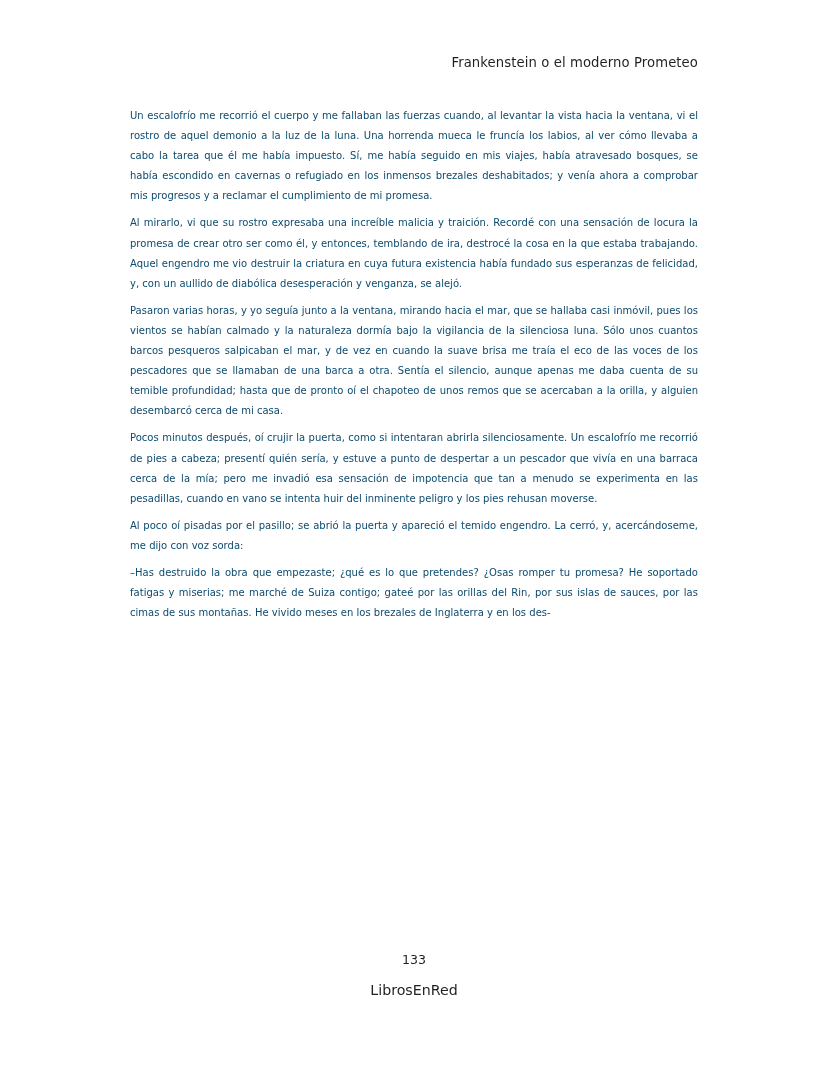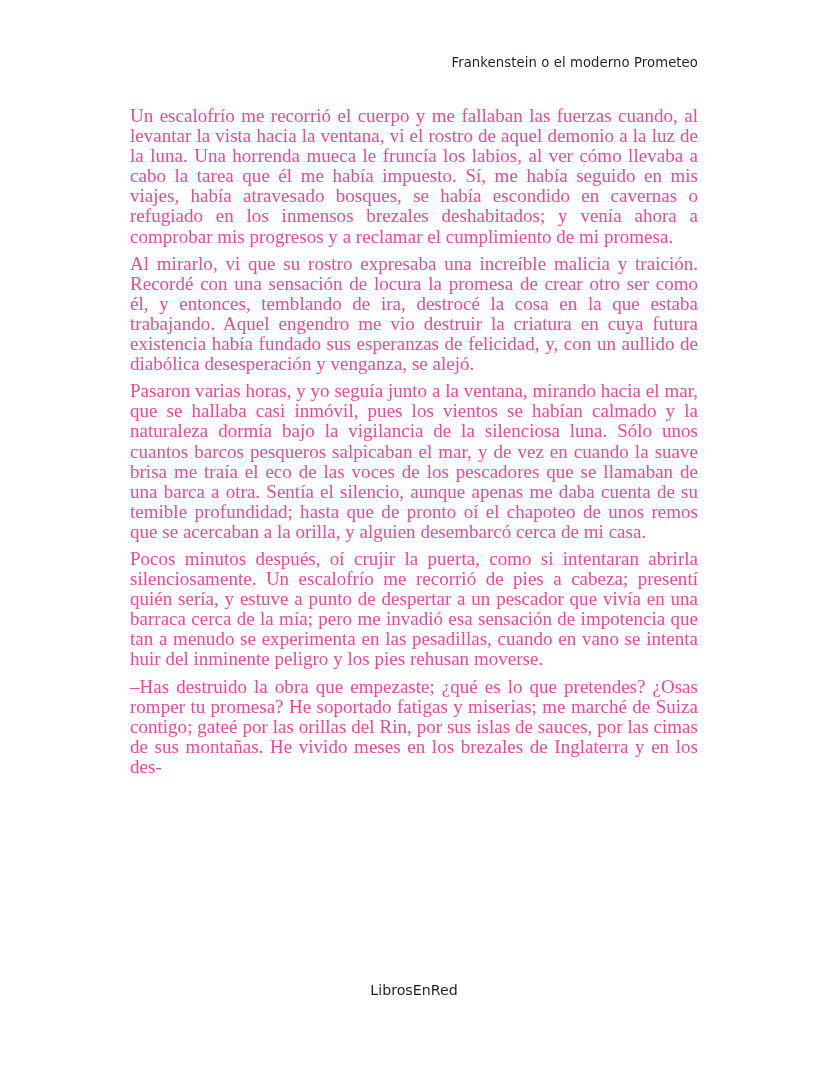--- a/index.html
+++ b/index.html
@@ -36,28 +36,27 @@
 
   
   .text-block {
     position: absolute;
     top: 106px;
     left: 130px;
     width: 568px;
   }
   .para {
     margin: 0 0 7px 0;
-    font-size: 19px;
+    font-size: 10px;
     line-height: 20.1px;
     text-align: justify;
     text-justify: inter-word;
     letter-spacing: 0.02px;
-    color: #ec4899;
+    color: #0c4a6e;
     hyphens: none;
-    font-family: Liberation Serif, serif;
     -webkit-hyphens: none;
   }
   .para:last-child { margin-bottom: 12px; }
 
   
   .folio {
     position: absolute;
     top: 952px;
     left: 0;
     width: 828px;
@@ -82,19 +81,21 @@
 
 <div class="page">
 
   <div class="running-head">Frankenstein o el moderno Prometeo</div>
 
   <div class="text-block">
     <p class="para">Un escalofrío me recorrió el cuerpo y me fallaban las fuerzas cuando, al levantar la vista hacia la ventana, vi el rostro de aquel demonio a la luz de la luna. Una horrenda mueca le fruncía los labios, al ver cómo llevaba a cabo la tarea que él me había impuesto. Sí, me había seguido en mis viajes, había atravesado bosques, se había escondido en cavernas o refugiado en los inmensos brezales deshabitados; y venía ahora a comprobar mis progresos y a reclamar el cumplimiento de mi promesa.</p>
     <p class="para">Al mirarlo, vi que su rostro expresaba una increíble malicia y traición. Recordé con una sensación de locura la promesa de crear otro ser como él, y entonces, temblando de ira, destrocé la cosa en la que estaba trabajando. Aquel engendro me vio destruir la criatura en cuya futura existencia había fundado sus esperanzas de felicidad, y, con un aullido de diabólica desesperación y venganza, se alejó.</p>
     <p class="para">Pasaron varias horas, y yo seguía junto a la ventana, mirando hacia el mar, que se hallaba casi inmóvil, pues los vientos se habían calmado y la naturaleza dormía bajo la vigilancia de la silenciosa luna. Sólo unos cuantos barcos pesqueros salpicaban el mar, y de vez en cuando la suave brisa me traía el eco de las voces de los pescadores que se llamaban de una barca a otra. Sentía el silencio, aunque apenas me daba cuenta de su temible profundidad; hasta que de pronto oí el chapoteo de unos remos que se acercaban a la orilla, y alguien desembarcó cerca de mi casa.</p>
     <p class="para">Pocos minutos después, oí crujir la puerta, como si intentaran abrirla silenciosamente. Un escalofrío me recorrió de pies a cabeza; presentí quién sería, y estuve a punto de despertar a un pescador que vivía en una barraca cerca de la mía; pero me invadió esa sensación de impotencia que tan a menudo se experimenta en las pesadillas, cuando en vano se intenta huir del inminente peligro y los pies rehusan moverse.</p>
+    <p class="para">Al poco oí pisadas por el pasillo; se abrió la puerta y apareció el temido engendro. La cerró, y, acercándoseme, me dijo con voz sorda:</p>
     <p class="para">–Has destruido la obra que empezaste; ¿qué es lo que pretendes? ¿Osas romper tu promesa? He soportado fatigas y miserias; me marché de Suiza contigo; gateé por las orillas del Rin, por sus islas de sauces, por las cimas de sus montañas. He vivido meses en los brezales de Inglaterra y en los des-</p>
   </div>
 
+  <div class="folio">133</div>
 
   <div class="imprint">LibrosEnRed</div>
 
 </div>
 
 </body></html>

